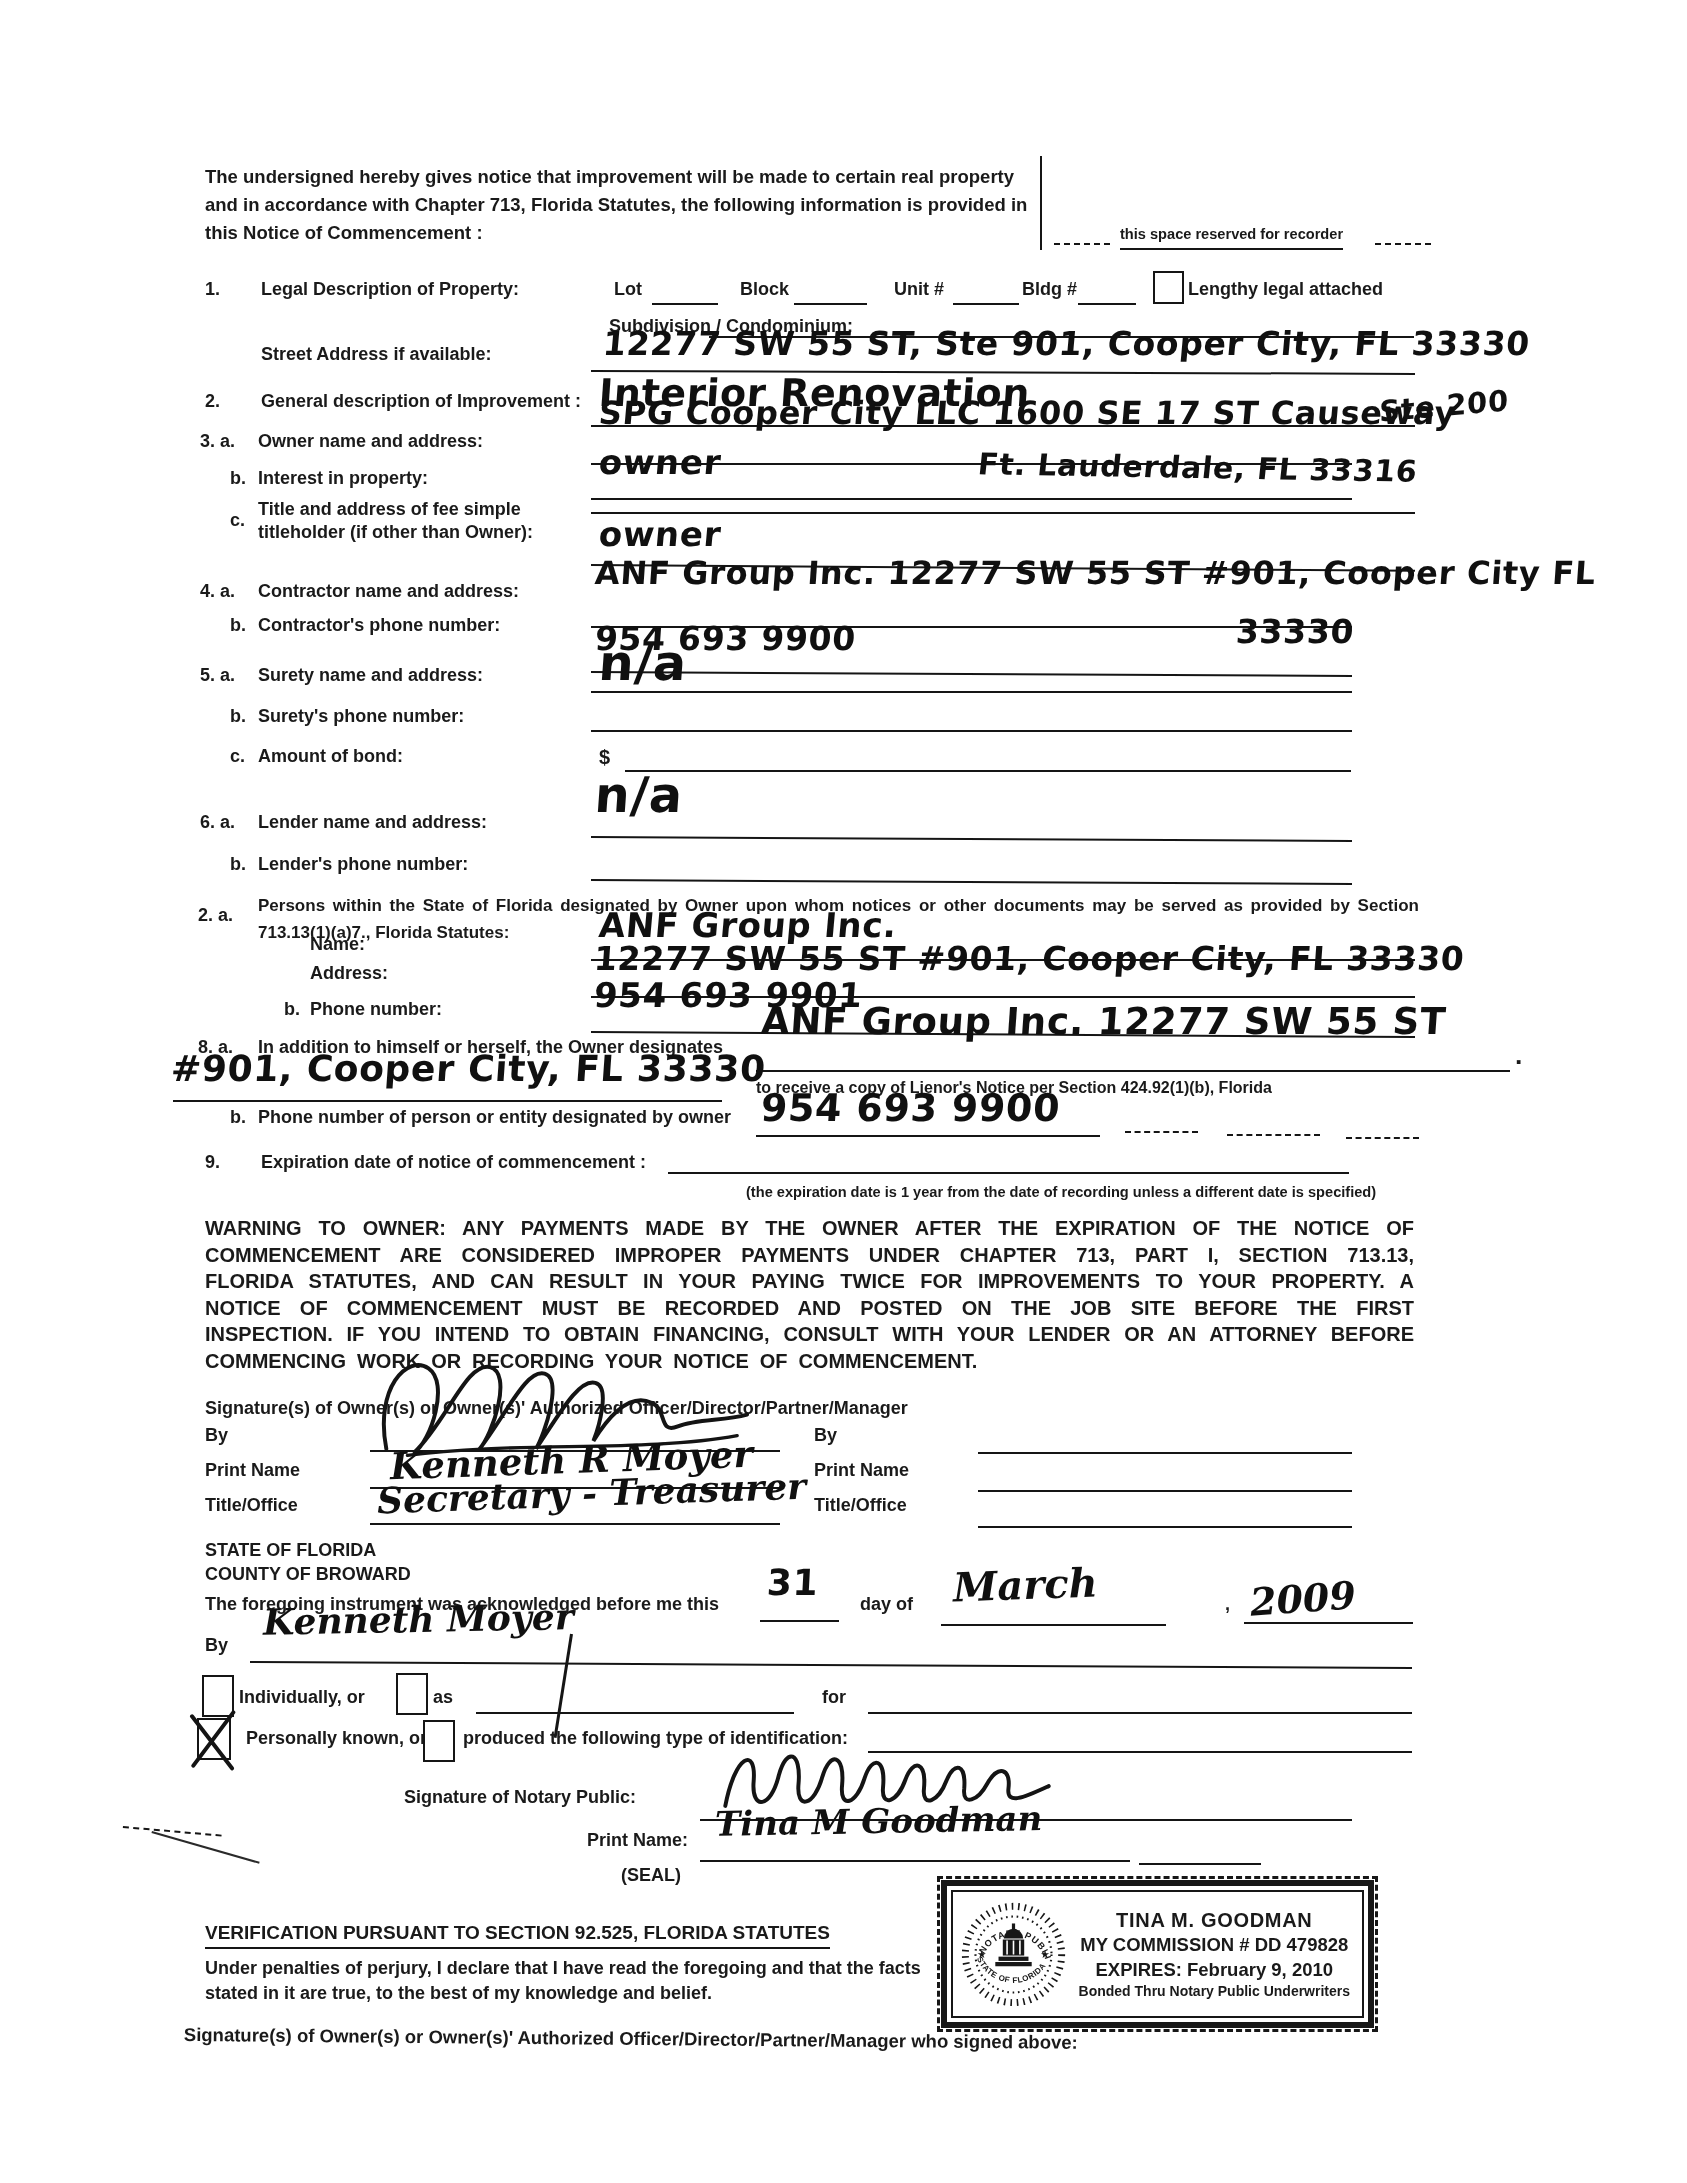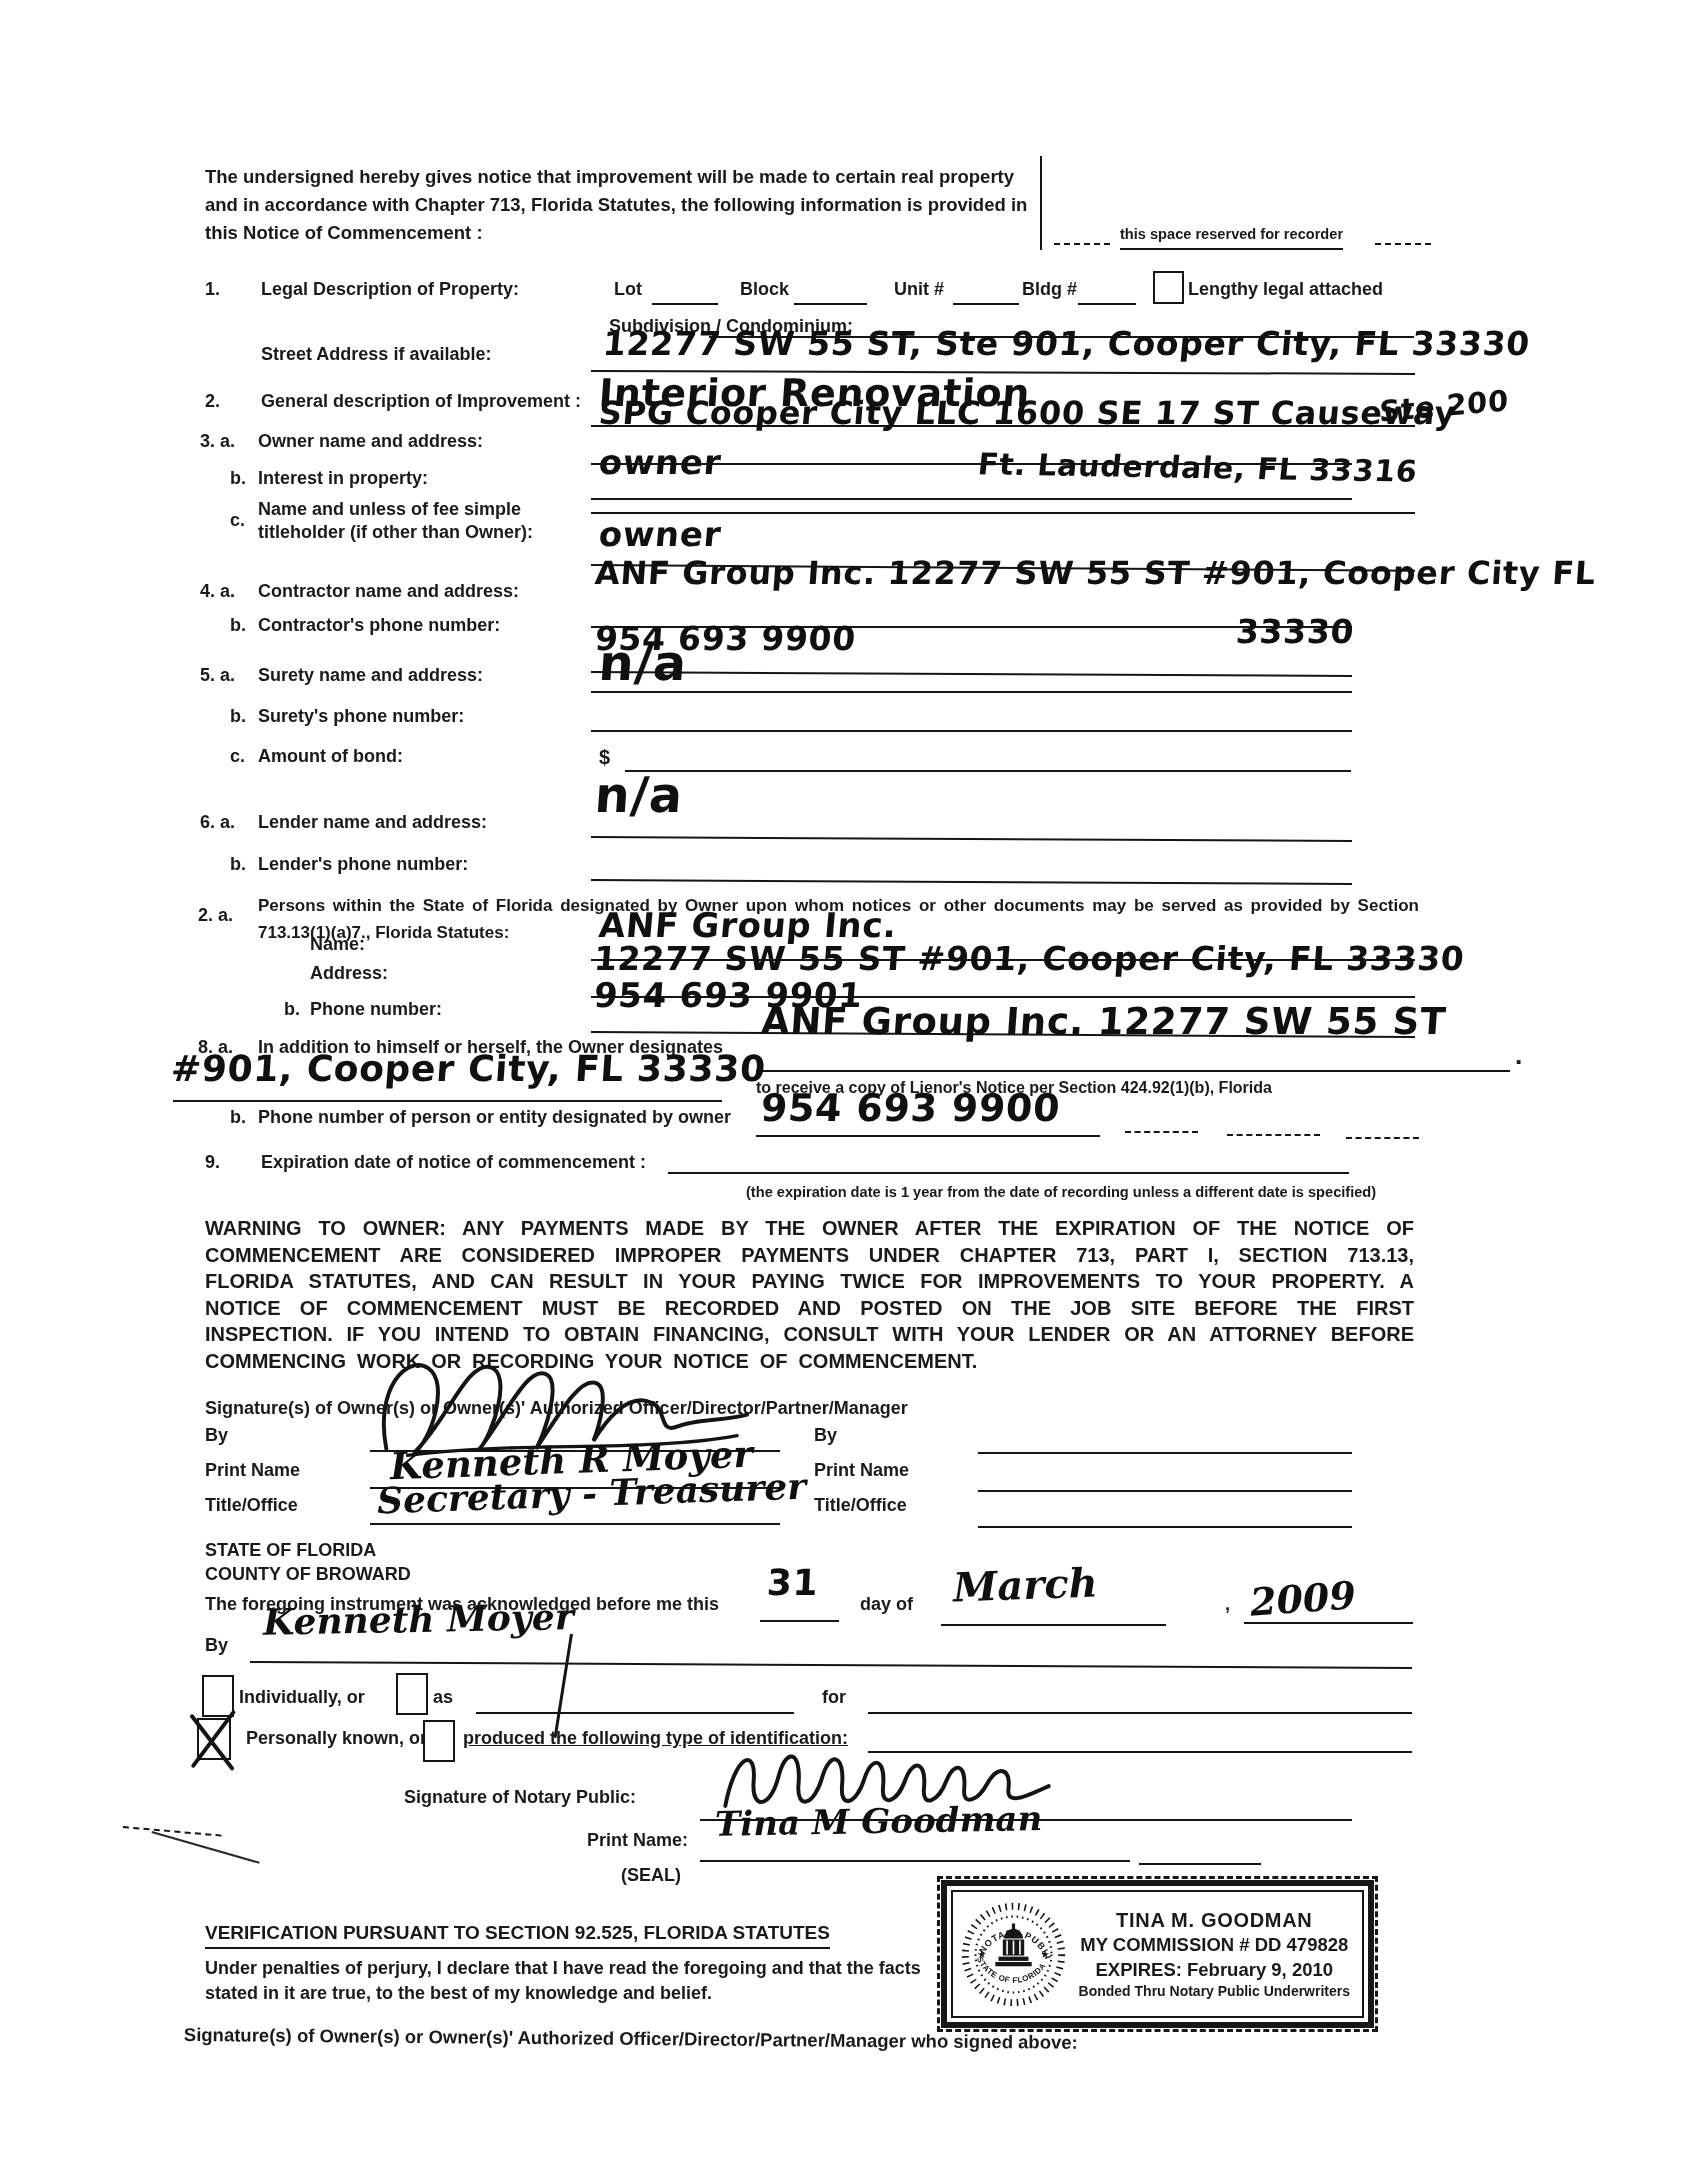--- a/index.html
+++ b/index.html
@@ -71,21 +71,21 @@
   <div class="abs hw" style="left:1379px;top:392px;font-size:29px;transform:rotate(-5deg) skewX(-5deg);">Ste 200</div>
   <div class="ln" style="left:591px;top:463px;width:761px;"></div>
 
   <div class="abs lbl" style="left:230px;top:467px;">b.</div>
   <div class="abs lbl" style="left:258px;top:467px;">Interest in property:</div>
   <div class="abs hw" style="left:599px;top:445px;font-size:34px;transform:skewX(-5deg);">owner</div>
   <div class="abs hw" style="left:978px;top:453px;font-size:30px;transform:rotate(1deg) skewX(-5deg);">Ft. Lauderdale, FL 33316</div>
   <div class="ln" style="left:591px;top:498px;width:761px;"></div>
 
   <div class="abs lbl" style="left:230px;top:509px;">c.</div>
-  <div class="abs lbl" style="left:258px;top:498px;">Name and unless of fee simple</div>
+  <div class="abs lbl" style="left:258px;top:498px;">Title and address of fee simple</div>
   <div class="abs lbl" style="left:258px;top:521px;">titleholder (if other than Owner):</div>
   <div class="ln" style="left:591px;top:512px;width:824px;"></div>
   <div class="abs hw" style="left:599px;top:517px;font-size:34px;transform:skewX(-5deg);">owner</div>
   <div class="ln" style="left:591px;top:564px;width:824px;transform:rotate(0.4deg);transform-origin:left top;"></div>
 
   <div class="abs lbl" style="left:200px;top:580px;">4. a.</div>
   <div class="abs lbl" style="left:258px;top:580px;">Contractor name and address:</div>
   <div class="abs hw" style="left:595px;top:557px;font-size:32px;transform:skewX(-4deg);">ANF Group Inc. 12277 SW 55 ST #901, Cooper City FL</div>
   <div class="ln" style="left:591px;top:626px;width:761px;"></div>
   <div class="abs lbl" style="left:230px;top:614px;">b.</div>
@@ -199,21 +199,21 @@
   <div class="ln" style="left:476px;top:1712px;width:318px;"></div>
   <div class="abs lbl" style="left:822px;top:1686px;">for</div>
   <div class="ln" style="left:868px;top:1712px;width:544px;"></div>
 
   <div class="cb" style="left:197px;top:1718px;width:30px;height:38px;"></div>
   <svg class="abs" style="left:184px;top:1707px;" width="60" height="64" viewBox="0 0 90 96">
     <path d="M14,88 L74,8 M12,14 L72,92" fill="none" stroke="#141414" stroke-width="6" stroke-linecap="round"></path>
   </svg>
   <div class="abs lbl" style="left:246px;top:1727px;">Personally known, or</div>
   <div class="cb" style="left:423px;top:1720px;width:28px;height:38px;"></div>
-  <div class="abs lbl" style="left:463px;top:1727px;text-decoration:underline;">produced the following type of identification:</div>
+  <div class="abs lbl" style="left:463px;top:1727px;">produced the following type of identification:</div>
   <div class="ln" style="left:868px;top:1751px;width:544px;"></div>
 
   <div class="abs lbl" style="left:404px;top:1786px;">Signature of Notary Public:</div>
   <svg class="abs" style="left:715px;top:1728px;" width="344" height="99" viewBox="0 0 520 150">
     <path d="M15,118 C30,40 62,28 58,80 C54,126 84,122 96,72 C108,28 130,36 126,84 C122,126 150,118 162,74 C174,34 196,40 192,86 C188,124 214,116 226,76 C238,40 258,46 254,90 C251,122 276,112 288,78 C300,46 320,50 316,92 C313,122 338,112 350,80 C362,50 380,54 377,92 C374,120 398,110 412,84 C428,56 448,60 444,92 C441,118 470,104 505,88" fill="none" stroke="#141414" stroke-width="6" stroke-linecap="round"></path>
   </svg>
   <div class="ln" style="left:700px;top:1819px;width:652px;"></div>
 
   <div class="abs lbl" style="left:587px;top:1829px;">Print Name:</div>
   <div class="abs cur" style="left:715px;top:1804px;font-size:34px;transform:rotate(-1deg);">Tina M Goodman</div>

